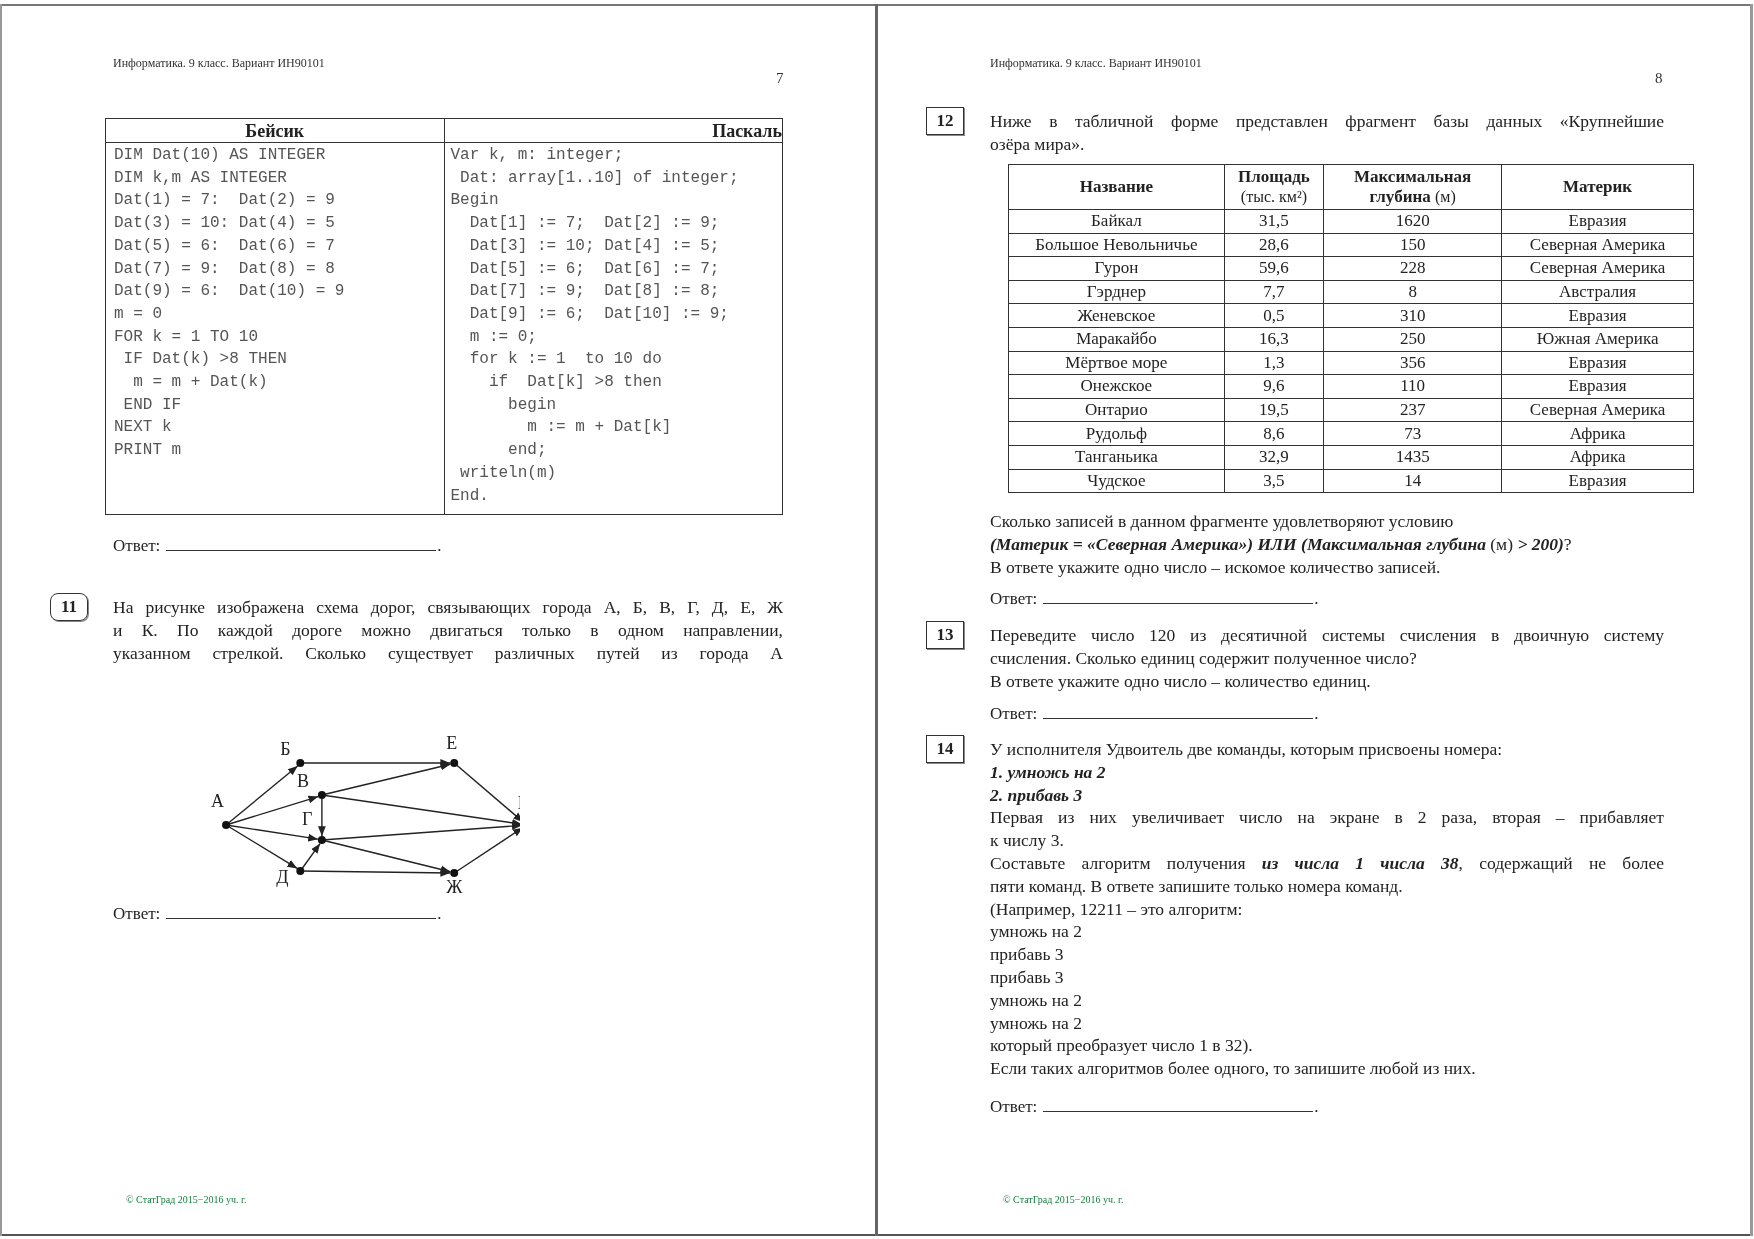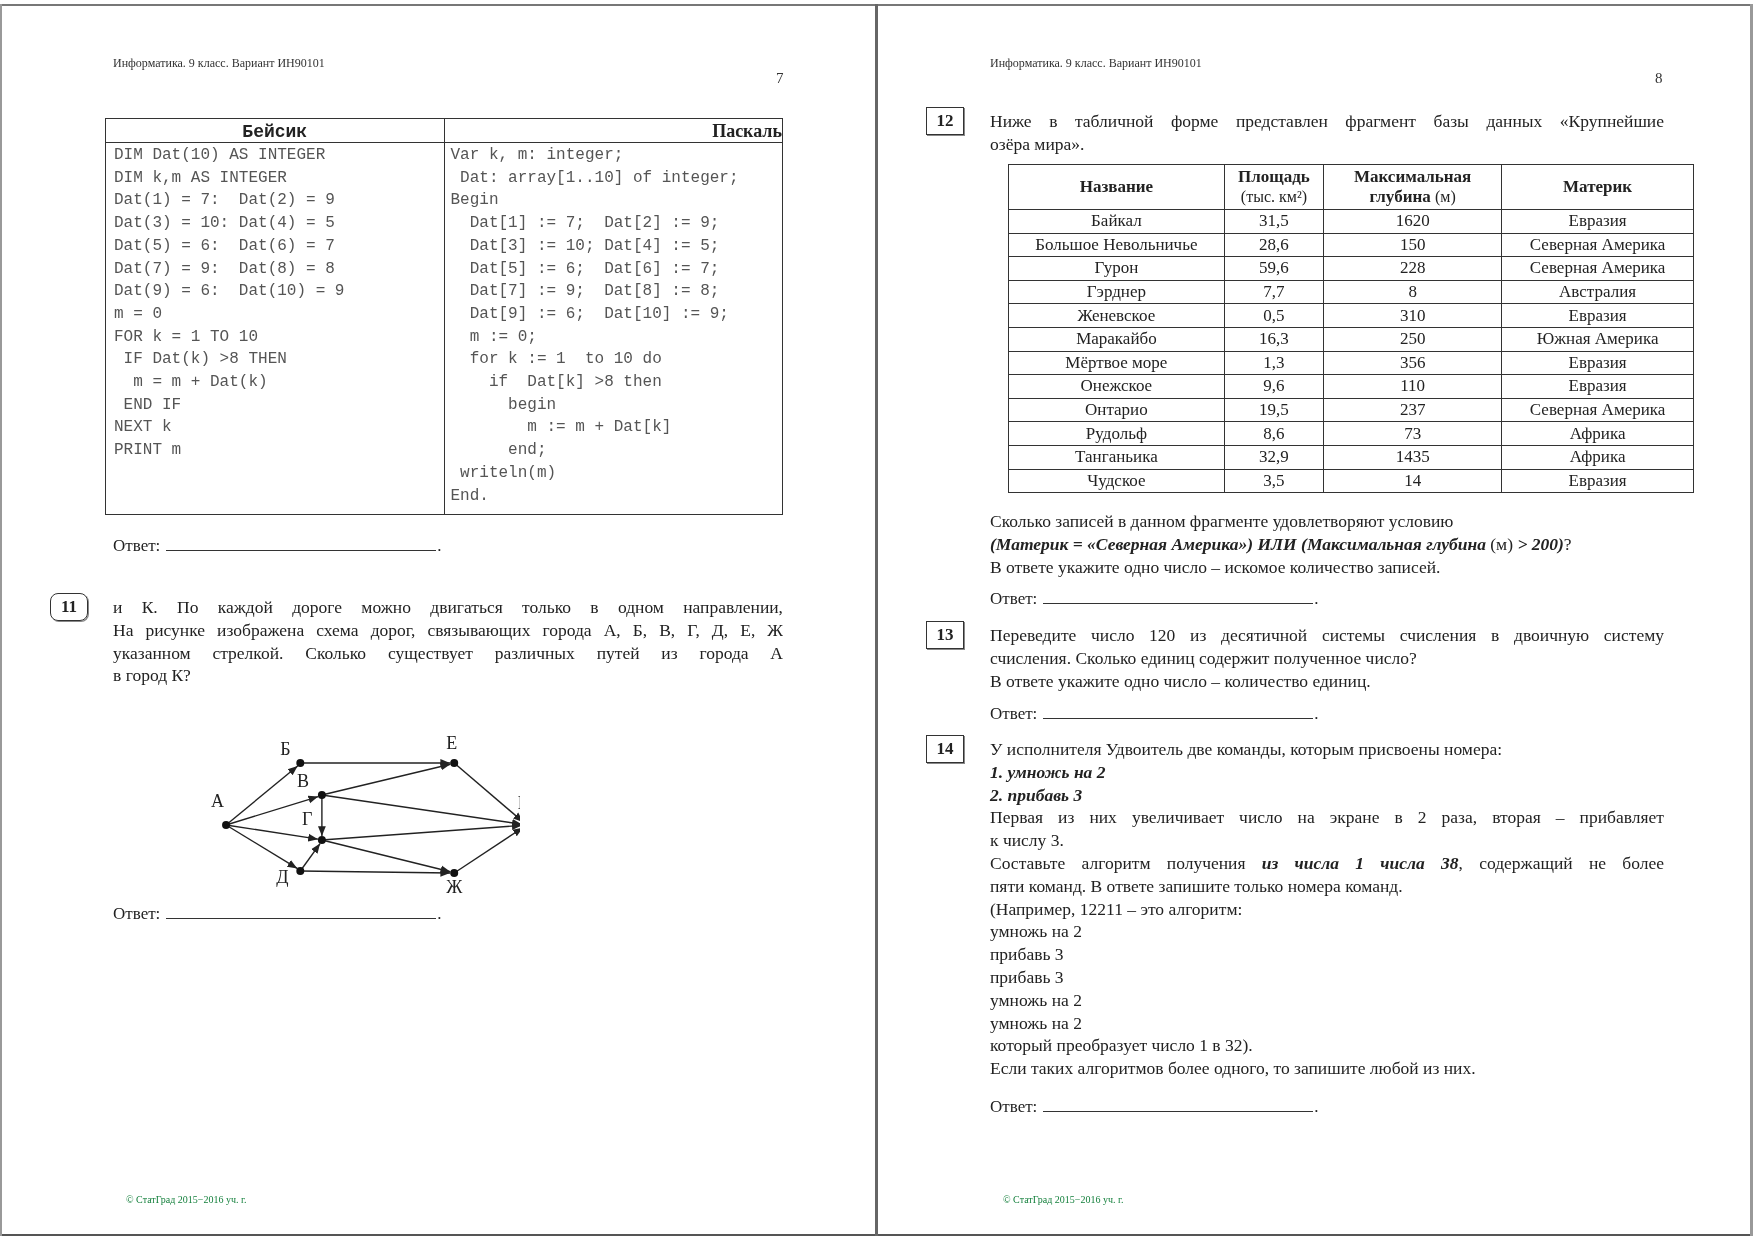--- a/index.html
+++ b/index.html
@@ -53,21 +53,21 @@
 <div class="frame-right"></div>
 <div class="divider"></div>
 
 <div class="page page-left">
   <div class="running-header" style="left:113px;">Информатика. 9 класс. Вариант ИН90101</div>
   <div class="page-number" style="left:776px;">7</div>
 
   <table class="code-table">
     <thead>
       <tr>
-        <th style="width:50%;font-family:Liberation Mono, monospace;">Бейсик</th>
+        <th style="width:50%;">Бейсик</th>
         <th style="width:50%;text-align:right;">Паскаль</th>
       </tr>
     </thead>
     <tbody>
       <tr>
         <td id="basic-cell">
             <div class="code-line">DIM Dat(10) AS INTEGER</div>
             <div class="code-line">DIM k,m AS INTEGER</div>
             <div class="code-line">Dat(1) = 7:  Dat(2) = 9</div>
             <div class="code-line">Dat(3) = 10: Dat(4) = 5</div>
@@ -103,24 +103,23 @@
       </tr>
     </tbody>
   </table>
 
   <div class="answer" style="left:113px; top:536px;">
     <span>Ответ:</span><span class="blank"></span><span class="dot">.</span>
   </div>
 
   <div class="task-num" style="left:50px; top:593px;border-radius:8px;">11</div>
   <div class="para" style="left:113px; top:596px; width:670px;">
+    <span class="line justify-line">На рисунке изображена схема дорог, связывающих города А, Б, В, Г, Д, Е, Ж</span>
     <span class="line justify-line">и К. По каждой дороге можно двигаться только в одном направлении,</span>
-    <span class="line justify-line">На рисунке изображена схема дорог, связывающих города А, Б, В, Г, Д, Е, Ж</span>
     <span class="line justify-line">указанном стрелкой. Сколько существует различных путей из города А</span>
-    <span class="line">в город К?</span>
   </div>
 
   <svg class="graph" viewBox="0 0 330 190">
     <defs>
       <marker id="arr" viewBox="0 0 10 10" refX="10" refY="5" markerWidth="7" markerHeight="7" orient="auto-start-reverse">
         <path d="M0,1 L10,5 L0,9 z" fill="#222"></path>
       </marker>
     </defs>
     <g id="edges">
         <line x1="36.05" y1="120" x2="107.64554160576587" y2="60.99229855350029" stroke="#222" stroke-width="1.4" marker-end="url(#arr)"></line>

